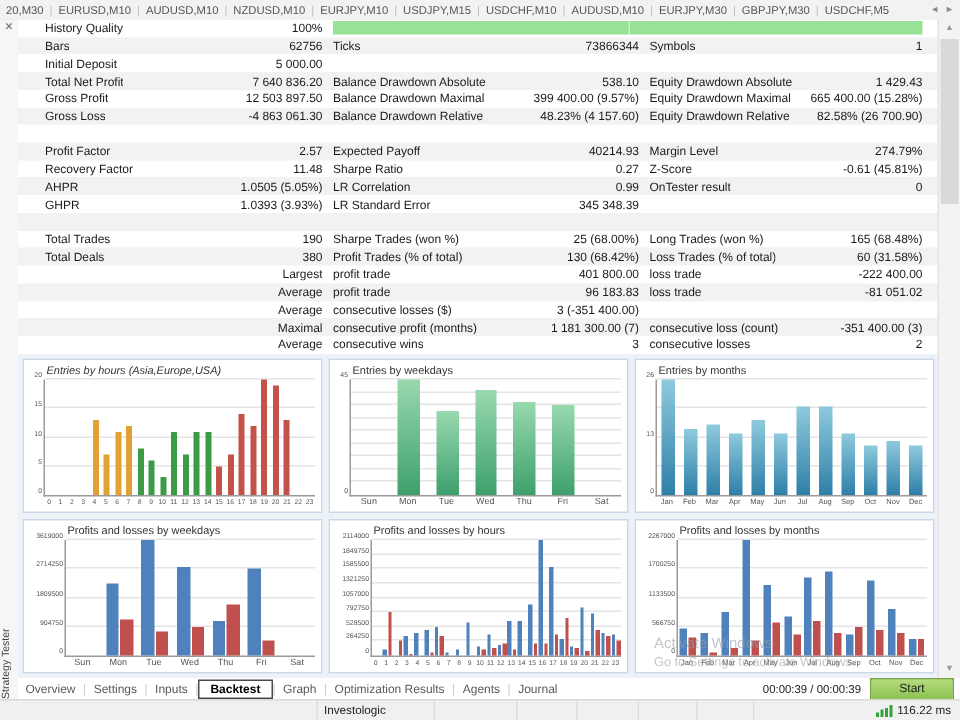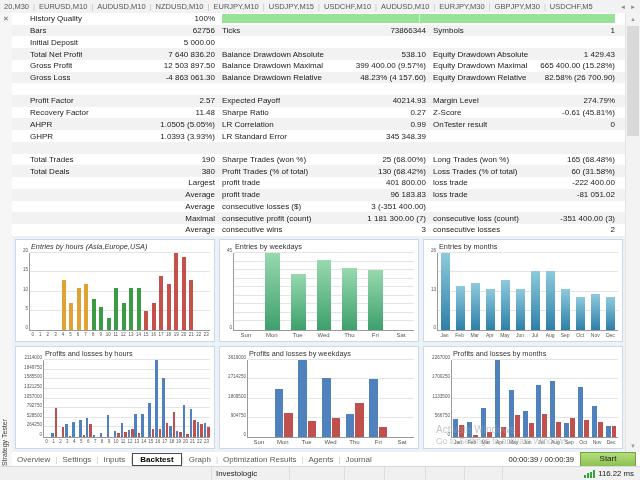--- a/index.html
+++ b/index.html
@@ -336,21 +336,21 @@
         <span class="lbl">consecutive losses ($)</span>
         <span class="val">3 (-351 400.00)</span>
       </div>
     </div>
     <div class="stats-row stripe">
       <div class="cell">
         <span class="lbl"></span>
         <span class="val">Maximal</span>
       </div>
       <div class="cell">
-        <span class="lbl">consecutive profit (count)</span>
+        <span class="lbl">consecutive profit (months)</span>
         <span class="val">1 181 300.00 (7)</span>
       </div>
       <div class="cell">
         <span class="lbl">consecutive loss (count)</span>
         <span class="val">-351 400.00 (3)</span>
       </div>
     </div>
     <div class="stats-row">
       <div class="cell">
         <span class="lbl"></span>
@@ -588,20 +588,73 @@
         <span>Jun</span>
         <span>Jul</span>
         <span>Aug</span>
         <span>Sep</span>
         <span>Oct</span>
         <span>Nov</span>
         <span>Dec</span>
       </div>
   </div>
   <div class="chart-panel">
+    <div class="chart-title" style="left: 29px;">Profits and losses by weekdays</div>
+    <div class="plot" style="left: 27px;">
+        <div class="gridline" style="bottom: 25%;"></div>
+        <div class="gridline" style="bottom: 50%;"></div>
+        <div class="gridline" style="bottom: 75%;"></div>
+        <div class="gridline" style="bottom: 100%;"></div>
+        <span class="ylab" style="bottom: calc(0% - 2px);">0</span>
+        <span class="ylab" style="bottom: calc(25% - 2px);">904750</span>
+        <span class="ylab" style="bottom: calc(50% - 2px);">1809500</span>
+        <span class="ylab" style="bottom: calc(75% - 2px);">2714250</span>
+        <span class="ylab" style="bottom: calc(100% - 2px);">3619000</span>
+        <div class="bars">
+          <div class="slot">
+            <div class="bar duo" style="height: 0%; background: transparent;"></div>
+            <div class="bar duo" style="height: 0%; background: transparent;"></div>
+          </div>
+          <div class="slot">
+            <div class="bar duo" style="height: 62.4482%; background: rgb(79, 129, 189);"></div>
+            <div class="bar duo" style="height: 31.2241%; background: rgb(192, 80, 77);"></div>
+          </div>
+          <div class="slot">
+            <div class="bar duo" style="height: 100%; background: rgb(79, 129, 189);"></div>
+            <div class="bar duo" style="height: 20.4476%; background: rgb(192, 80, 77);"></div>
+          </div>
+          <div class="slot">
+            <div class="bar duo" style="height: 76.8168%; background: rgb(79, 129, 189);"></div>
+            <div class="bar duo" style="height: 24.5924%; background: rgb(192, 80, 77);"></div>
+          </div>
+          <div class="slot">
+            <div class="bar duo" style="height: 29.2899%; background: rgb(79, 129, 189);"></div>
+            <div class="bar duo" style="height: 43.9348%; background: rgb(192, 80, 77);"></div>
+          </div>
+          <div class="slot">
+            <div class="bar duo" style="height: 75.7115%; background: rgb(79, 129, 189);"></div>
+            <div class="bar duo" style="height: 12.7107%; background: rgb(192, 80, 77);"></div>
+          </div>
+          <div class="slot">
+            <div class="bar duo" style="height: 0%; background: transparent;"></div>
+            <div class="bar duo" style="height: 0%; background: transparent;"></div>
+          </div>
+        </div>
+      </div>
+    <div class="xlabels" style="left: 27px; font-size: 6px;">
+        <span>Sun</span>
+        <span>Mon</span>
+        <span>Tue</span>
+        <span>Wed</span>
+        <span>Thu</span>
+        <span>Fri</span>
+        <span>Sat</span>
+      </div>
+  </div>
+  <div class="chart-panel">
     <div class="chart-title" style="left: 29px;">Profits and losses by hours</div>
     <div class="plot" style="left: 27px;">
         <div class="gridline" style="bottom: 12.5%;"></div>
         <div class="gridline" style="bottom: 25%;"></div>
         <div class="gridline" style="bottom: 37.5%;"></div>
         <div class="gridline" style="bottom: 50%;"></div>
         <div class="gridline" style="bottom: 62.5%;"></div>
         <div class="gridline" style="bottom: 75%;"></div>
         <div class="gridline" style="bottom: 87.5%;"></div>
         <div class="gridline" style="bottom: 100%;"></div>
@@ -734,73 +787,20 @@
         <span>17</span>
         <span>18</span>
         <span>19</span>
         <span>20</span>
         <span>21</span>
         <span>22</span>
         <span>23</span>
       </div>
   </div>
   <div class="chart-panel">
-    <div class="chart-title" style="left: 29px;">Profits and losses by weekdays</div>
-    <div class="plot" style="left: 27px;">
-        <div class="gridline" style="bottom: 25%;"></div>
-        <div class="gridline" style="bottom: 50%;"></div>
-        <div class="gridline" style="bottom: 75%;"></div>
-        <div class="gridline" style="bottom: 100%;"></div>
-        <span class="ylab" style="bottom: calc(0% - 2px);">0</span>
-        <span class="ylab" style="bottom: calc(25% - 2px);">904750</span>
-        <span class="ylab" style="bottom: calc(50% - 2px);">1809500</span>
-        <span class="ylab" style="bottom: calc(75% - 2px);">2714250</span>
-        <span class="ylab" style="bottom: calc(100% - 2px);">3619000</span>
-        <div class="bars">
-          <div class="slot">
-            <div class="bar duo" style="height: 0%; background: transparent;"></div>
-            <div class="bar duo" style="height: 0%; background: transparent;"></div>
-          </div>
-          <div class="slot">
-            <div class="bar duo" style="height: 62.4482%; background: rgb(79, 129, 189);"></div>
-            <div class="bar duo" style="height: 31.2241%; background: rgb(192, 80, 77);"></div>
-          </div>
-          <div class="slot">
-            <div class="bar duo" style="height: 100%; background: rgb(79, 129, 189);"></div>
-            <div class="bar duo" style="height: 20.4476%; background: rgb(192, 80, 77);"></div>
-          </div>
-          <div class="slot">
-            <div class="bar duo" style="height: 76.8168%; background: rgb(79, 129, 189);"></div>
-            <div class="bar duo" style="height: 24.5924%; background: rgb(192, 80, 77);"></div>
-          </div>
-          <div class="slot">
-            <div class="bar duo" style="height: 29.2899%; background: rgb(79, 129, 189);"></div>
-            <div class="bar duo" style="height: 43.9348%; background: rgb(192, 80, 77);"></div>
-          </div>
-          <div class="slot">
-            <div class="bar duo" style="height: 75.7115%; background: rgb(79, 129, 189);"></div>
-            <div class="bar duo" style="height: 12.7107%; background: rgb(192, 80, 77);"></div>
-          </div>
-          <div class="slot">
-            <div class="bar duo" style="height: 0%; background: transparent;"></div>
-            <div class="bar duo" style="height: 0%; background: transparent;"></div>
-          </div>
-        </div>
-      </div>
-    <div class="xlabels" style="left: 27px; font-size: 6px;">
-        <span>Sun</span>
-        <span>Mon</span>
-        <span>Tue</span>
-        <span>Wed</span>
-        <span>Thu</span>
-        <span>Fri</span>
-        <span>Sat</span>
-      </div>
-  </div>
-  <div class="chart-panel">
     <div class="chart-title" style="left: 29px;">Profits and losses by months</div>
     <div class="plot" style="left: 27px;">
         <div class="gridline" style="bottom: 25%;"></div>
         <div class="gridline" style="bottom: 50%;"></div>
         <div class="gridline" style="bottom: 75%;"></div>
         <div class="gridline" style="bottom: 100%;"></div>
         <span class="ylab" style="bottom: calc(0% - 2px);">0</span>
         <span class="ylab" style="bottom: calc(25% - 2px);">566750</span>
         <span class="ylab" style="bottom: calc(50% - 2px);">1133500</span>
         <span class="ylab" style="bottom: calc(75% - 2px);">1700250</span>

